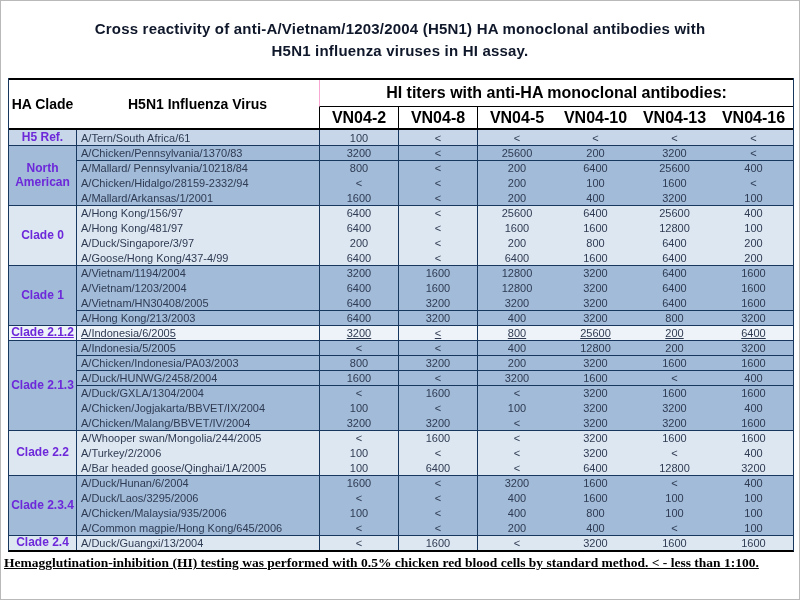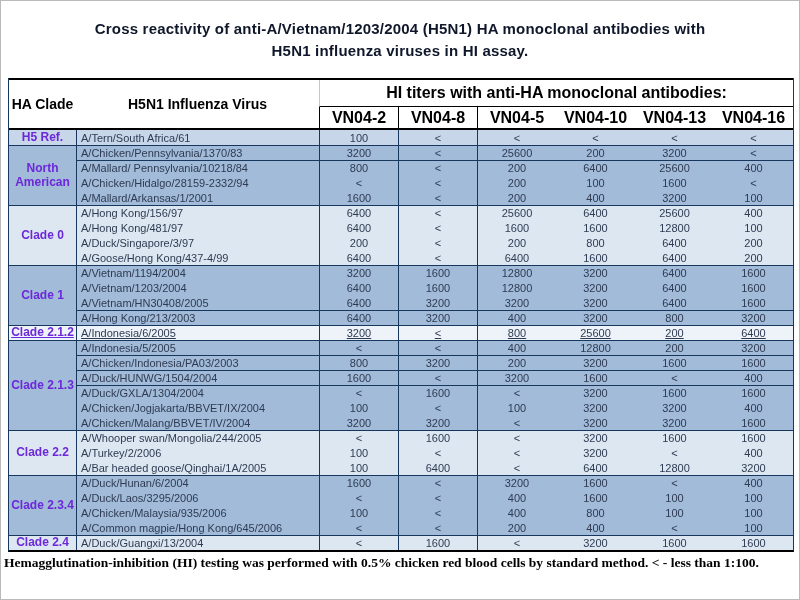--- a/index.html
+++ b/index.html
@@ -35,21 +35,21 @@
   .titer{justify-content:center;}
   .titer.t0,.titer.t1,.titer.t2{border-left:1px solid var(--line);}
   .shade-ref{background:var(--ref);}
   .shade-medium{background:var(--medium);}
   .shade-light{background:var(--light);}
   .shade-pale{background:var(--pale);text-decoration:underline;}
   .group-top{border-top:1px solid var(--line);}
   .sep-top{border-top:1px solid var(--line);}
   .footnote{
     position:absolute;left:4px;top:555px;width:794px;
-    font-family:"Liberation Serif", serif;font-weight:bold;font-size:13.5px;color:#000;white-space:nowrap;
+    font-family:"Liberation Serif", serif;font-weight:bold;font-size:13.5px;color:#000;white-space:nowrap;text-decoration:underline;
   }
 </style>
 </head>
 <body style="--ref: #c7d6e9; --medium: #a1bbd9; --light: #dde7f2; --pale: #eef3f9; --line: #17375e; --text: #2f3b52;">
 
 <div class="title">
   <div>Cross reactivity of anti-A/Vietnam/1203/2004 (H5N1) HA monoclonal antibodies with</div>
   <div>H5N1 influenza viruses in HI assay.</div>
 </div>
 
@@ -177,21 +177,21 @@
       <div class="cell titer t3 shade-medium group-top">12800</div>
       <div class="cell titer t4 shade-medium group-top">200</div>
       <div class="cell titer t5 shade-medium group-top">3200</div>
       <div class="cell virus shade-medium sep-top">A/Chicken/Indonesia/PA03/2003</div>
       <div class="cell titer t0 shade-medium sep-top">800</div>
       <div class="cell titer t1 shade-medium sep-top">3200</div>
       <div class="cell titer t2 shade-medium sep-top">200</div>
       <div class="cell titer t3 shade-medium sep-top">3200</div>
       <div class="cell titer t4 shade-medium sep-top">1600</div>
       <div class="cell titer t5 shade-medium sep-top">1600</div>
-      <div class="cell virus shade-medium sep-top">A/Duck/HUNWG/1504/2004</div>
+      <div class="cell virus shade-medium sep-top">A/Duck/HUNWG/2458/2004</div>
       <div class="cell titer t0 shade-medium sep-top">1600</div>
       <div class="cell titer t1 shade-medium sep-top">&lt;</div>
       <div class="cell titer t2 shade-medium sep-top">3200</div>
       <div class="cell titer t3 shade-medium sep-top">1600</div>
       <div class="cell titer t4 shade-medium sep-top">&lt;</div>
       <div class="cell titer t5 shade-medium sep-top">400</div>
       <div class="cell virus shade-medium sep-top">A/Duck/GXLA/1304/2004</div>
       <div class="cell titer t0 shade-medium sep-top">&lt;</div>
       <div class="cell titer t1 shade-medium sep-top">1600</div>
       <div class="cell titer t2 shade-medium sep-top">&lt;</div>

